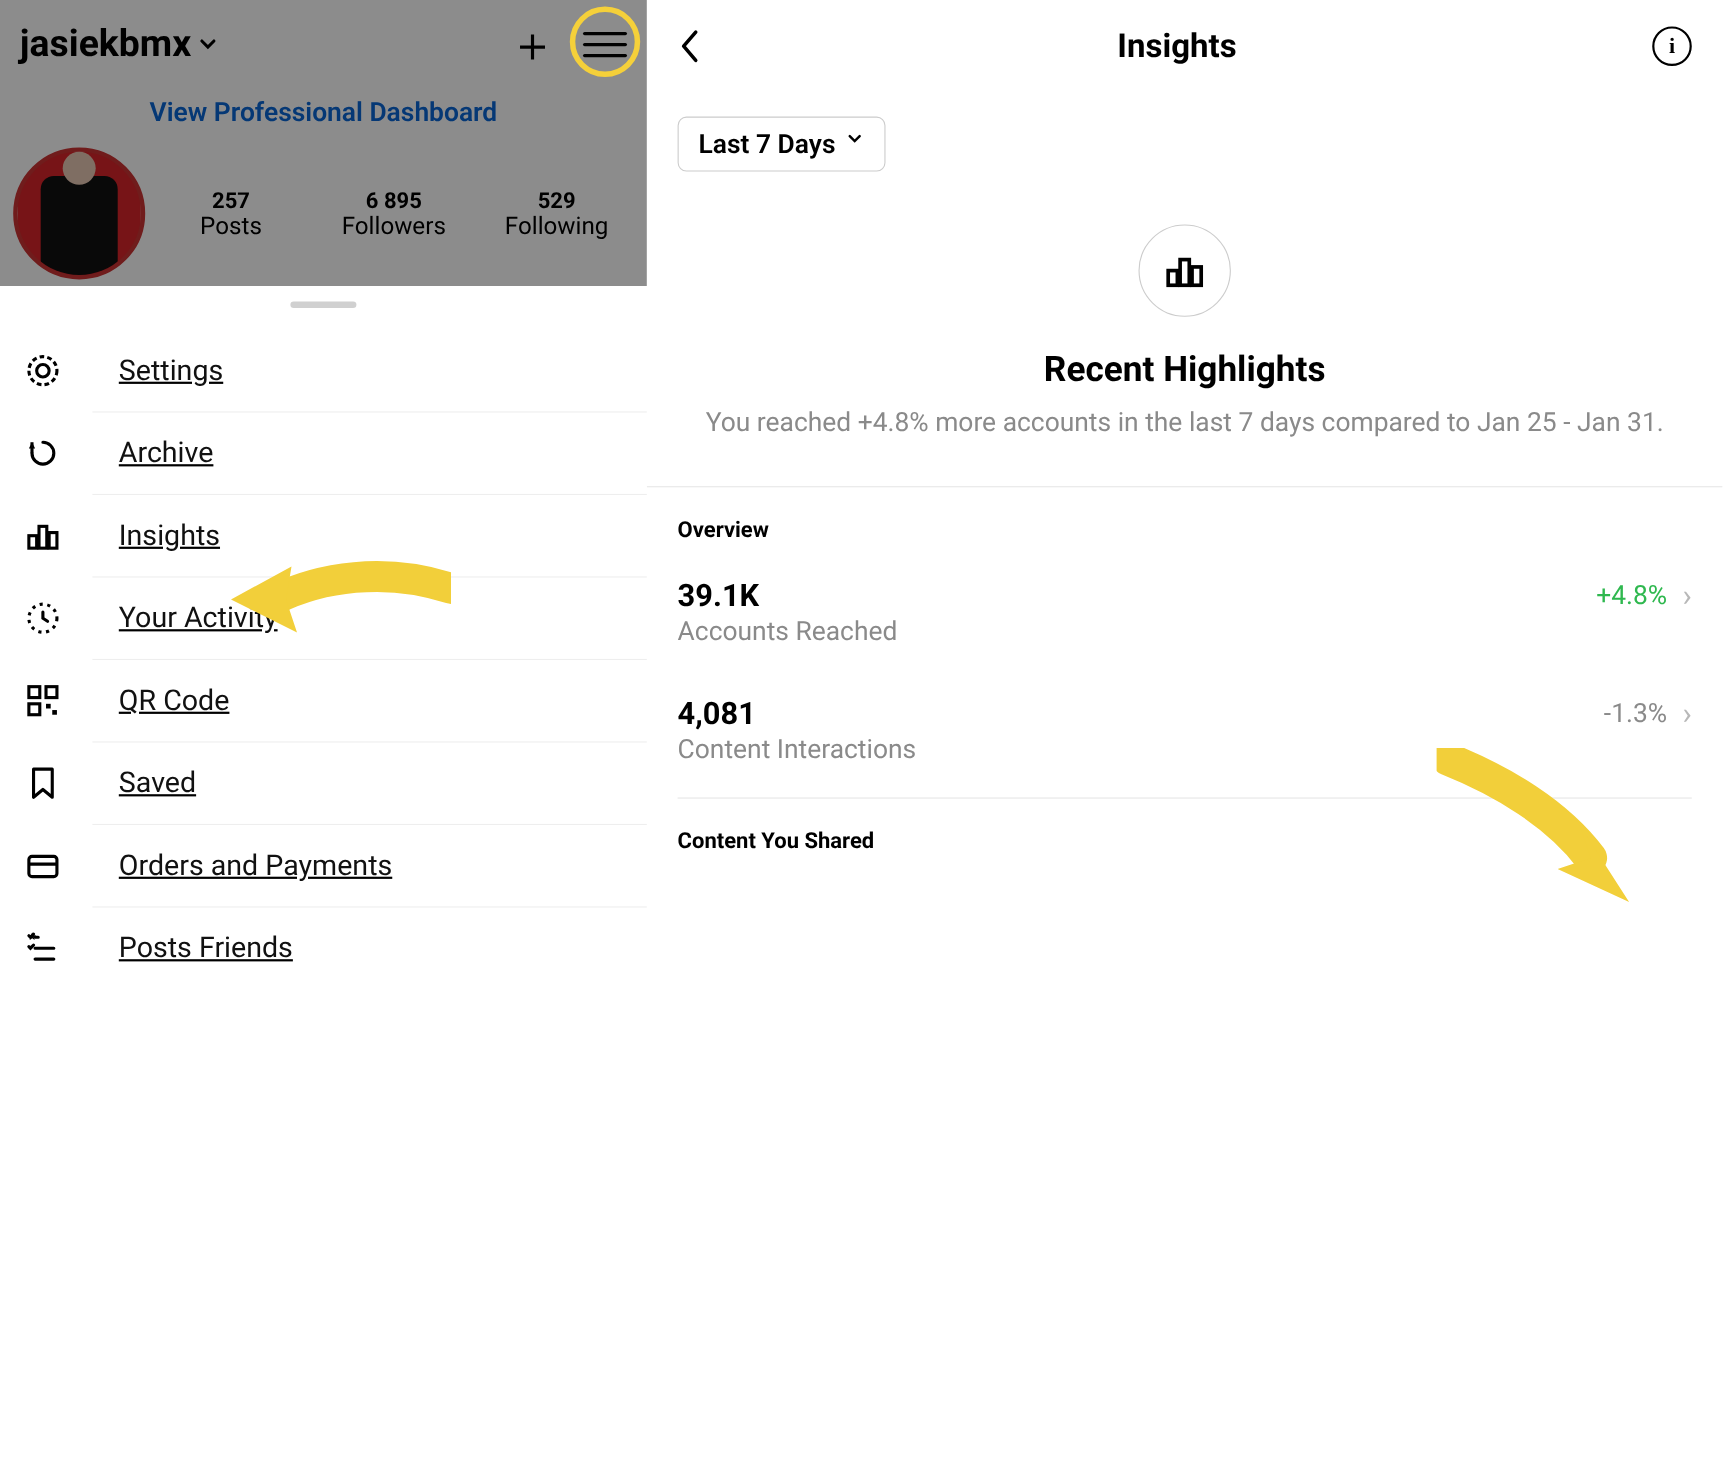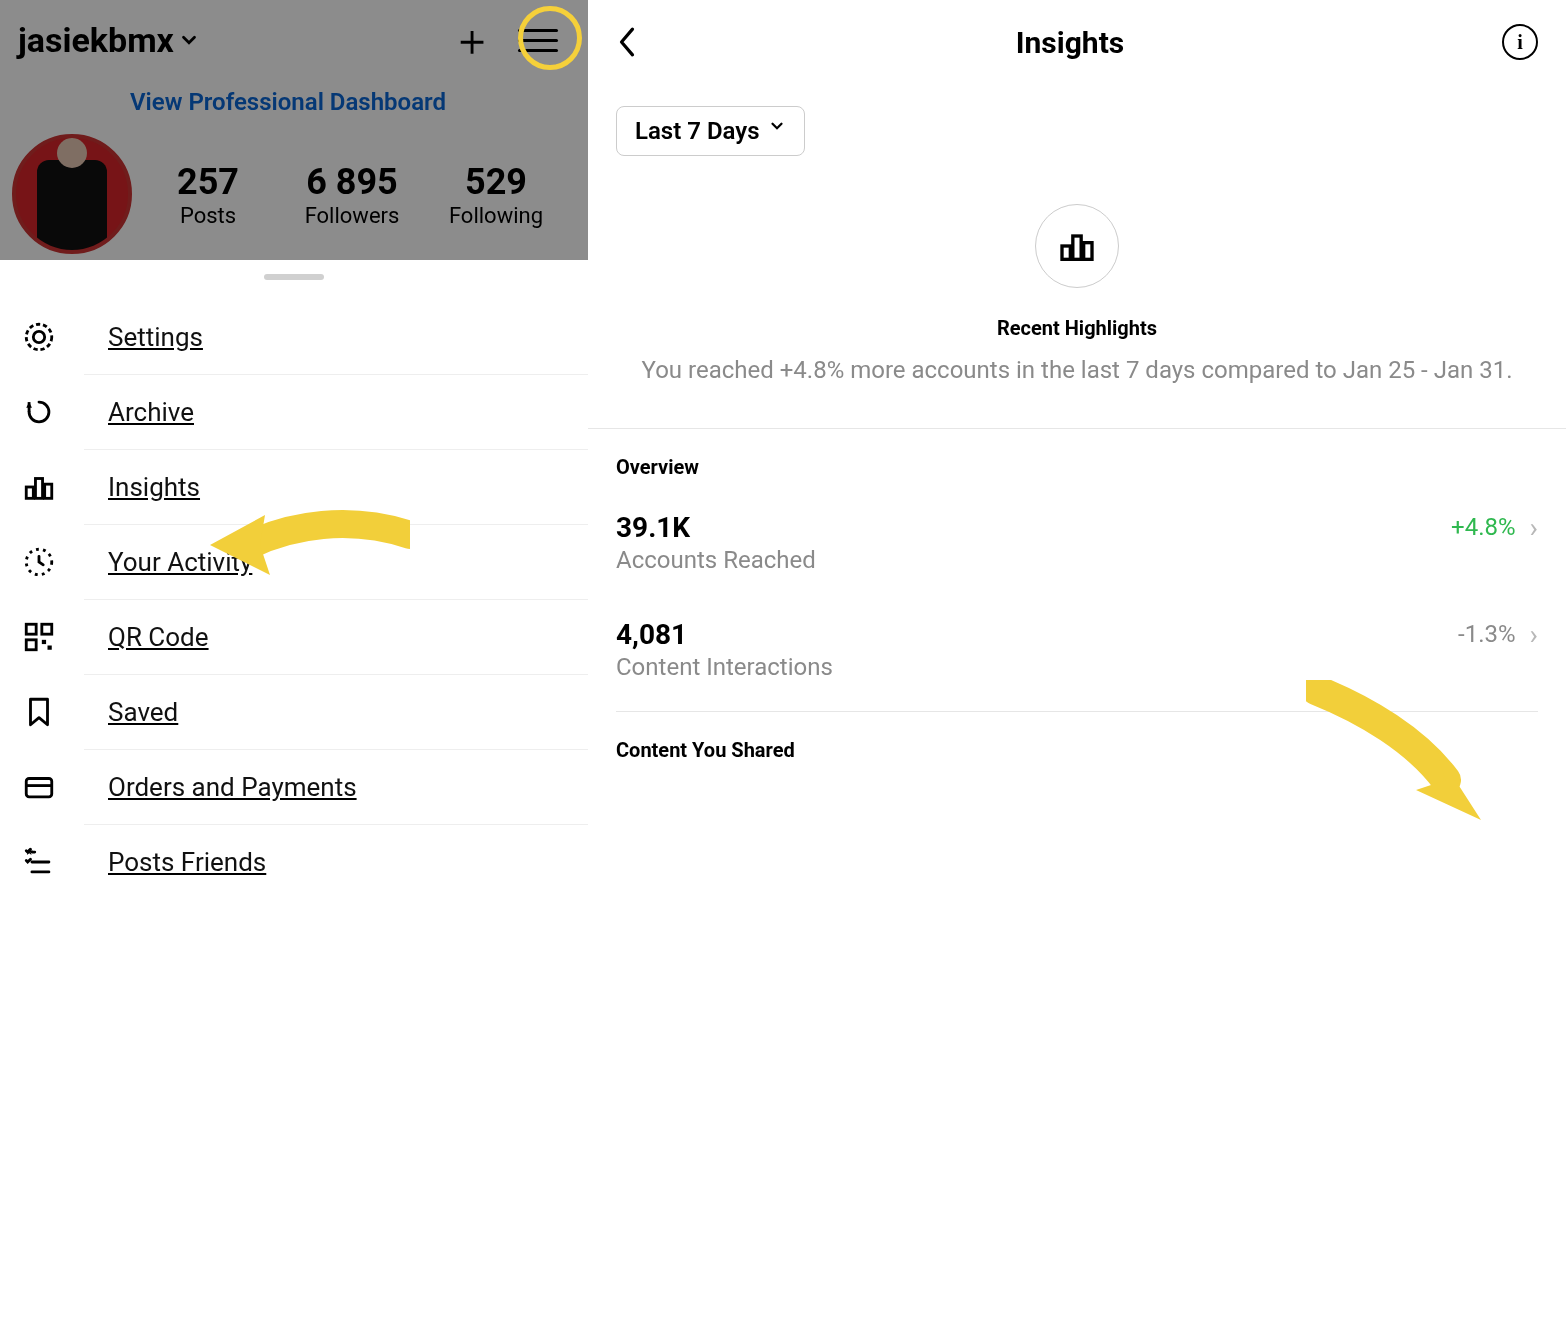--- a/index.html
+++ b/index.html
@@ -14,21 +14,21 @@
   .pane { position: relative; height: 100%; }
   .left { width: 588px; background: #fff; }
   .right { flex: 1; background: #fff; }
 
   
   .dim-overlay {
     position: absolute; top:0; left:0; right:0; height: 260px;
     background: rgba(0,0,0,0.45); z-index: 2; pointer-events: none;
   }
   .profile-bg {
-    position: absolute; top:0; left:0; right:12px; height: 260px;
+    position: absolute; top:0; left:0; right:0; height: 260px;
     background: #fff; z-index:1;
   }
   .profile-header {
     position: relative; z-index:1;
     display:flex; align-items:center; justify-content:space-between;
     padding: 10px 18px 0 18px; height: 70px;
   }
   .username { font-size: 34px; font-weight: 700; color:#000; display:flex; align-items:center; gap:4px;}
   .hdr-icons { display:flex; align-items:center; gap:24px; }
   .plus-icon { font-size: 44px; font-weight:300; color:#000; line-height:1; }
@@ -42,21 +42,21 @@
   .stats-row { display:flex; align-items:center; padding: 18px 12px 0 12px; gap:8px; position:relative; z-index:1;}
   .avatar-ring {
     width:120px; height:120px; border-radius:50%;
     background: radial-gradient(circle, #d9252a 100%, #d9252a 100%);
     border:4px solid #c33; position:relative; overflow:hidden;
     display:flex; align-items:flex-end; justify-content:center;
   }
   .avatar-person { width:70px; height:90px; background:#111; border-radius:12px 12px 0 0; position:relative;}
   .avatar-head { width:30px; height:30px; background:#e8c8b4; border-radius:50%; position:absolute; top:-22px; left:20px;}
   .stat { text-align:center; flex:1; }
-  .stat-num { font-size:36px; font-weight:700; color:#000; }
+  .stat-num { font-size:20px; font-weight:700; color:#000; }
   .stat-lbl { font-size:22px; color:#000; }
 
   .sheet {
     position:absolute; top:260px; left:0; right:0; bottom:0;
     background:#fff; border-radius: 18px 18px 0 0; z-index:4;
     padding-top: 14px;
   }
   .sheet-handle { width:60px; height:6px; background:#d0d0d0; border-radius:3px; margin:0 auto 20px;}
   .menu-wrap { padding-left: 0; text-decoration: underline; }
   .mi-row { display:flex; align-items:center; padding: 22px 24px; font-size:26px; color:#111; border-bottom:1px solid #eee; margin-left:84px; position:relative;}
@@ -88,21 +88,21 @@
     font-size:24px; font-weight:600;
   }
   .highlights {
     text-align:center; padding: 48px 50px 40px;
     border-bottom: 1px solid #e6e6e6;
   }
   .chart-circ {
     width:84px; height:84px; border:1.5px solid #ccc; border-radius:50%;
     margin:0 auto 28px; display:flex; align-items:center; justify-content:center;
   }
-  .hl-title { font-size:20px; font-weight:700; margin-bottom:14px; }
+  .hl-title { font-size:32px; font-weight:700; margin-bottom:14px; }
   .hl-sub { font-size:24px; color:#8a8a8a; line-height:1.4; }
   .section {
     padding: 26px 28px 0 28px;
   }
   .sec-header { display:flex; align-items:center; justify-content:space-between; margin-bottom: 10px;}
   .sec-title { font-size:20px; font-weight:700; }
   .see-all { font-size:24px; color:#1a8cff; font-weight:500;}
   .metric-row {
     display:flex; align-items:flex-start; justify-content:space-between;
     padding: 22px 0;

